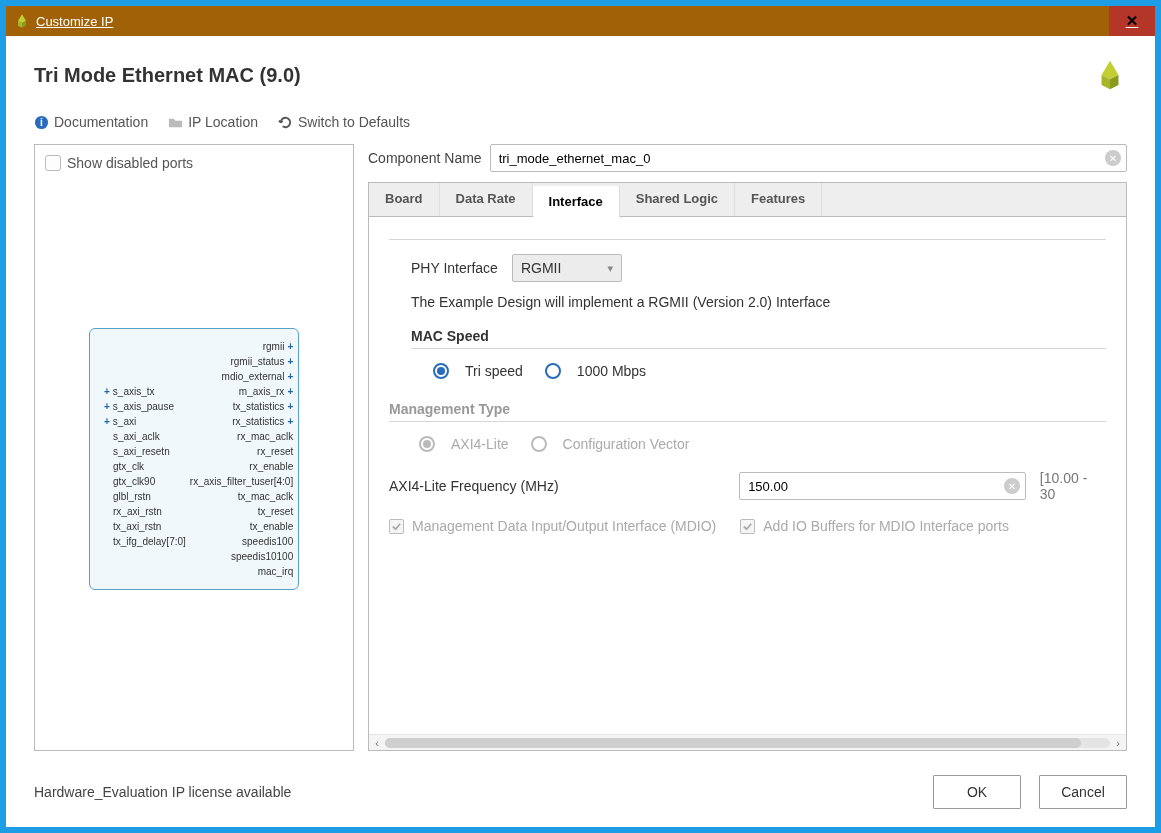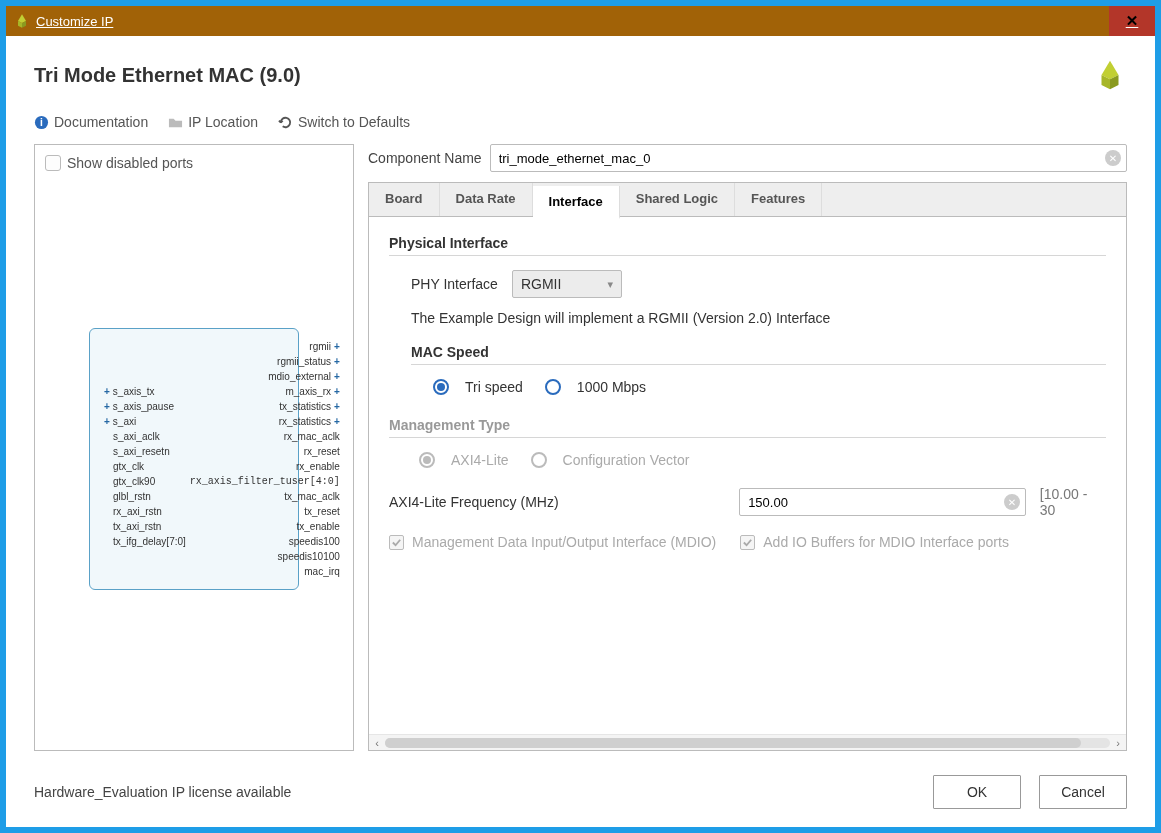--- a/index.html
+++ b/index.html
@@ -210,21 +210,21 @@
                   </div>
                   <div class="port" style="justify-content: flex-end;">
                     <span>rx_mac_aclk</span>
                   </div>
                   <div class="port" style="justify-content: flex-end;">
                     <span>rx_reset</span>
                   </div>
                   <div class="port" style="justify-content: flex-end;">
                     <span>rx_enable</span>
                   </div>
-                  <div class="port" style="justify-content: flex-start; font-family: Liberation Mono, monospace;">
+                  <div class="port" style="justify-content: flex-start;">
                     <span>rx_axis_filter_tuser[4:0]</span>
                   </div>
                   <div class="port" style="justify-content: flex-end;">
                     <span>tx_mac_aclk</span>
                   </div>
                   <div class="port" style="justify-content: flex-end;">
                     <span>tx_reset</span>
                   </div>
                   <div class="port" style="justify-content: flex-end;">
                     <span>tx_enable</span>
@@ -257,21 +257,20 @@
           <div class="tabrow" id="tabrow">
               <div class="tab">Board</div>
               <div class="tab">Data Rate</div>
               <div class="tab active">Interface</div>
               <div class="tab">Shared Logic</div>
               <div class="tab">Features</div>
             </div>
           <div class="tabcontent">
 
             <div class="section">
-              <div class="section-title">Physical Interface</div>
               <div class="hr"></div>
               <div class="row" style="margin-left:22px;">
                 <span>PHY Interface</span>
                 <div class="select-like">
                   <span>RGMII</span>
                   <span class="chev">▾</span>
                 </div>
               </div>
               <div class="note">The Example Design will implement a RGMII (Version 2.0) Interface</div>
 

